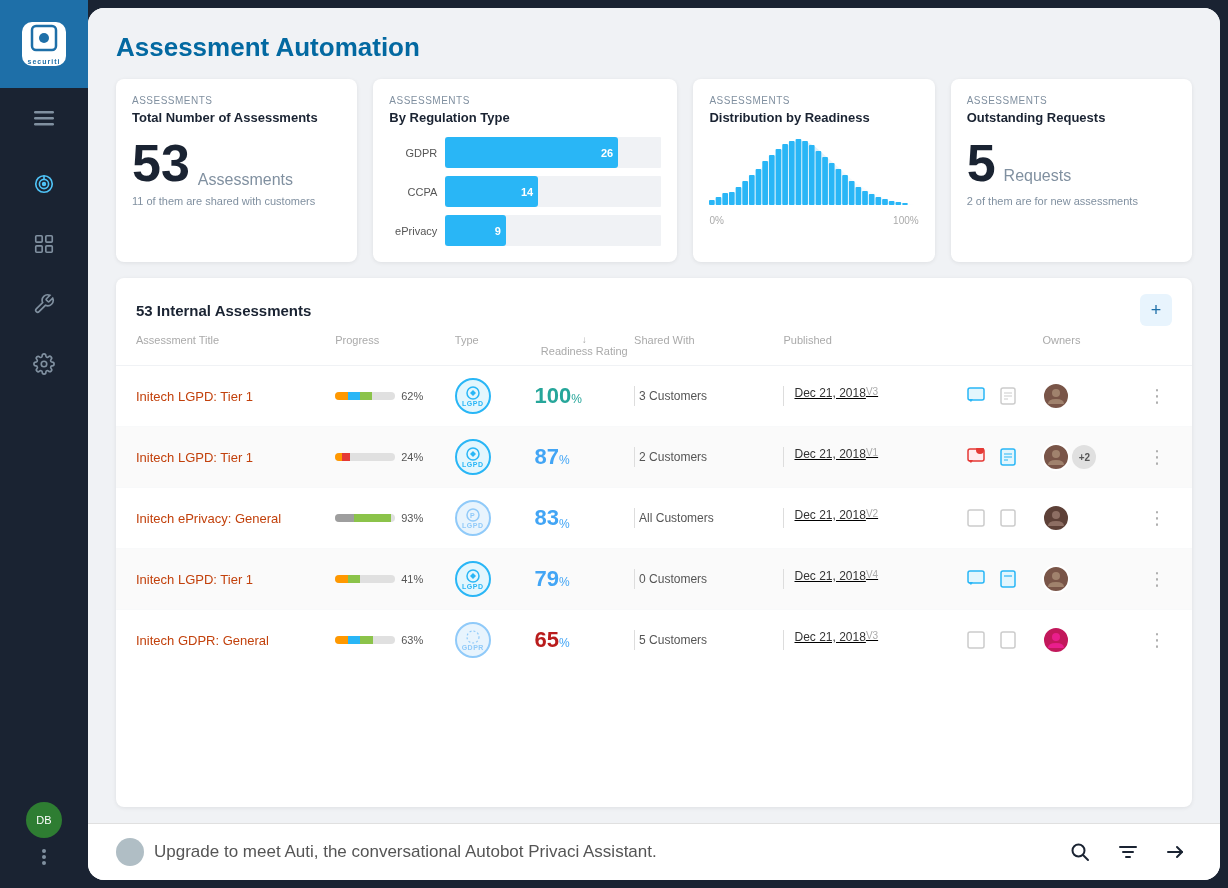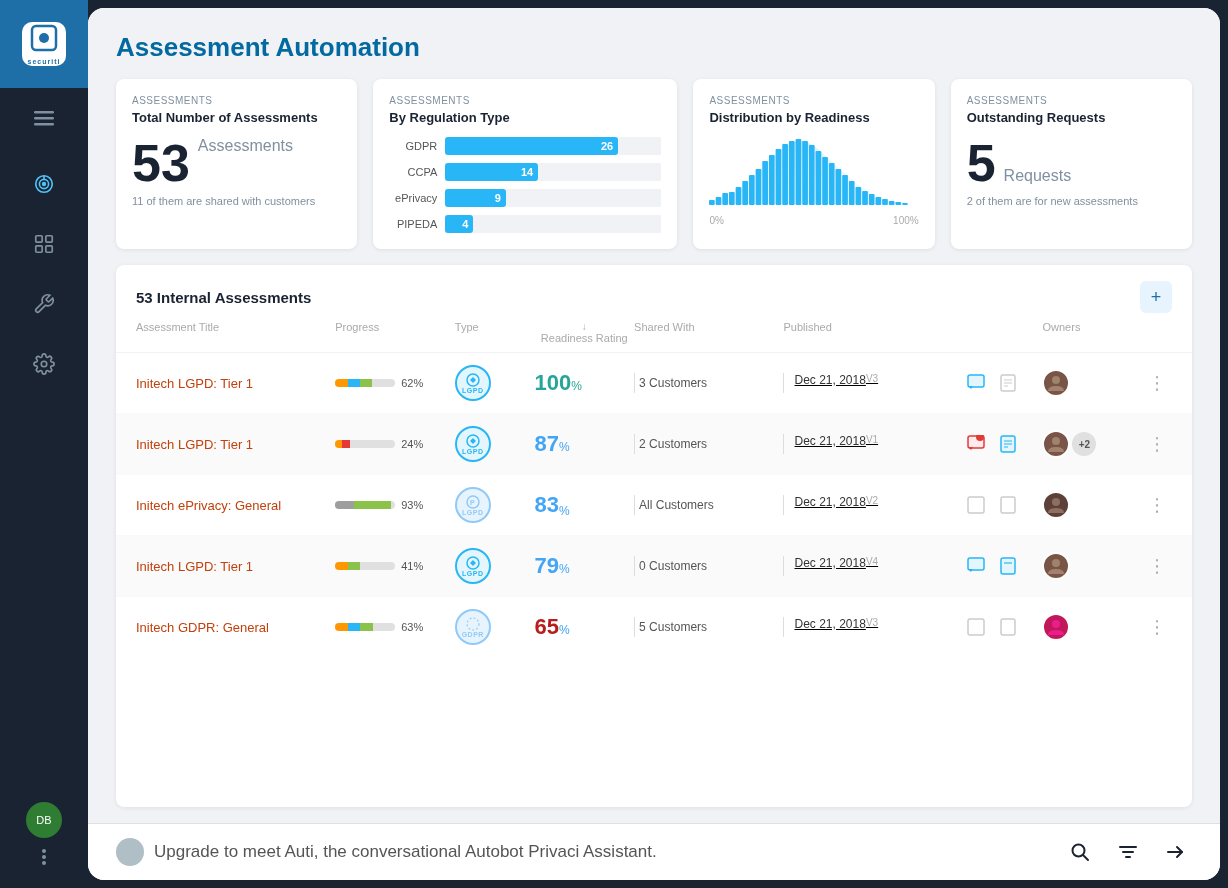--- a/index.html
+++ b/index.html
@@ -29,21 +29,21 @@
     .stat-title { font-size: 13px; font-weight: 600; color: #1a2332; margin-bottom: 12px; }
     .big-number { font-size: 52px; font-weight: 700; color: #1a2332; line-height: 1; }
     .big-number-unit { font-size: 16px; color: #8090a0; font-weight: 400; margin-left: 8px; }
     .stat-sub { font-size: 11px; color: #8090a0; margin-top: 6px; }
     .stat-card.reg-type { flex: 1.3; }
 
     
     .bar-chart { display: flex; flex-direction: column; gap: 8px; }
     .bar-row { display: flex; align-items: center; gap: 8px; }
     .bar-label { font-size: 11px; color: #555; width: 48px; text-align: right; }
-    .bar-track { flex: 1; height: 18px; background: #f0f2f5; border-radius: 1px; position: relative; }
+    .bar-track { flex: 1; height: 31px; background: #f0f2f5; border-radius: 1px; position: relative; }
     .bar-fill { height: 100%; background: #29b6f6; border-radius: 3px; display: flex; align-items: center; justify-content: flex-end; padding-right: 5px; }
     .bar-val { font-size: 11px; color: white; font-weight: 600; }
     .dist-axis { display: flex; justify-content: space-between; font-size: 10px; color: #aaa; margin-top: 4px; }
 
     
     .table-section { background: white; margin: 0 28px 16px; border-radius: 8px; box-shadow: 0 1px 4px rgba(0,0,0,0.08); flex: 1; overflow: hidden; }
     .table-header { display: flex; align-items: center; justify-content: space-between; padding: 16px 20px 0; }
     .table-title { font-size: 15px; font-weight: 700; color: #1a2332; }
     .add-btn { width: 32px; height: 32px; background: #e8f4fd; border-radius: 6px; display: flex; align-items: center; justify-content: center; cursor: pointer; color: #1e6fa8; font-size: 18px; font-weight: 300; }
 
@@ -170,21 +170,21 @@
 
   <div class="top-bar">
     <h1 class="page-title">Assessment Automation</h1>
   </div>
 
   <div class="stats-row">
 
     <div class="stat-card">
       <div class="stat-label">Assessments</div>
       <div class="stat-title">Total Number of Assessments</div>
-      <div style="display:flex;align-items:flex-start;margin-top:8px;">
+      <div style="display:flex;align-items:flex-end;margin-top:8px;">
         <span class="big-number">53</span>
         <span class="big-number-unit">Assessments</span>
       </div>
       <div class="stat-sub">11 of them are shared with customers</div>
     </div>
 
     <div class="stat-card reg-type">
       <div class="stat-label">Assessments</div>
       <div class="stat-title">By Regulation Type</div>
       <div class="bar-chart" style="margin-top:8px;">
@@ -202,28 +202,20 @@
               <div class="bar-fill" style="width:43%;">
                 <span class="bar-val">14</span>
               </div>
             </div>
         </div>
         <div class="bar-row">
           <span class="bar-label">ePrivacy</span>
           <div class="bar-track">
               <div class="bar-fill" style="width:28%;">
                 <span class="bar-val">9</span>
-              </div>
-            </div>
-        </div>
-        <div class="bar-row">
-          <span class="bar-label">PIPEDA</span>
-          <div class="bar-track">
-              <div class="bar-fill" style="width:13%;">
-                <span class="bar-val">4</span>
               </div>
             </div>
         </div>
       </div>
     </div>
 
     <div class="stat-card">
       <div class="stat-label">Assessments</div>
       <div class="stat-title">Distribution by Readiness</div>
       <div>

